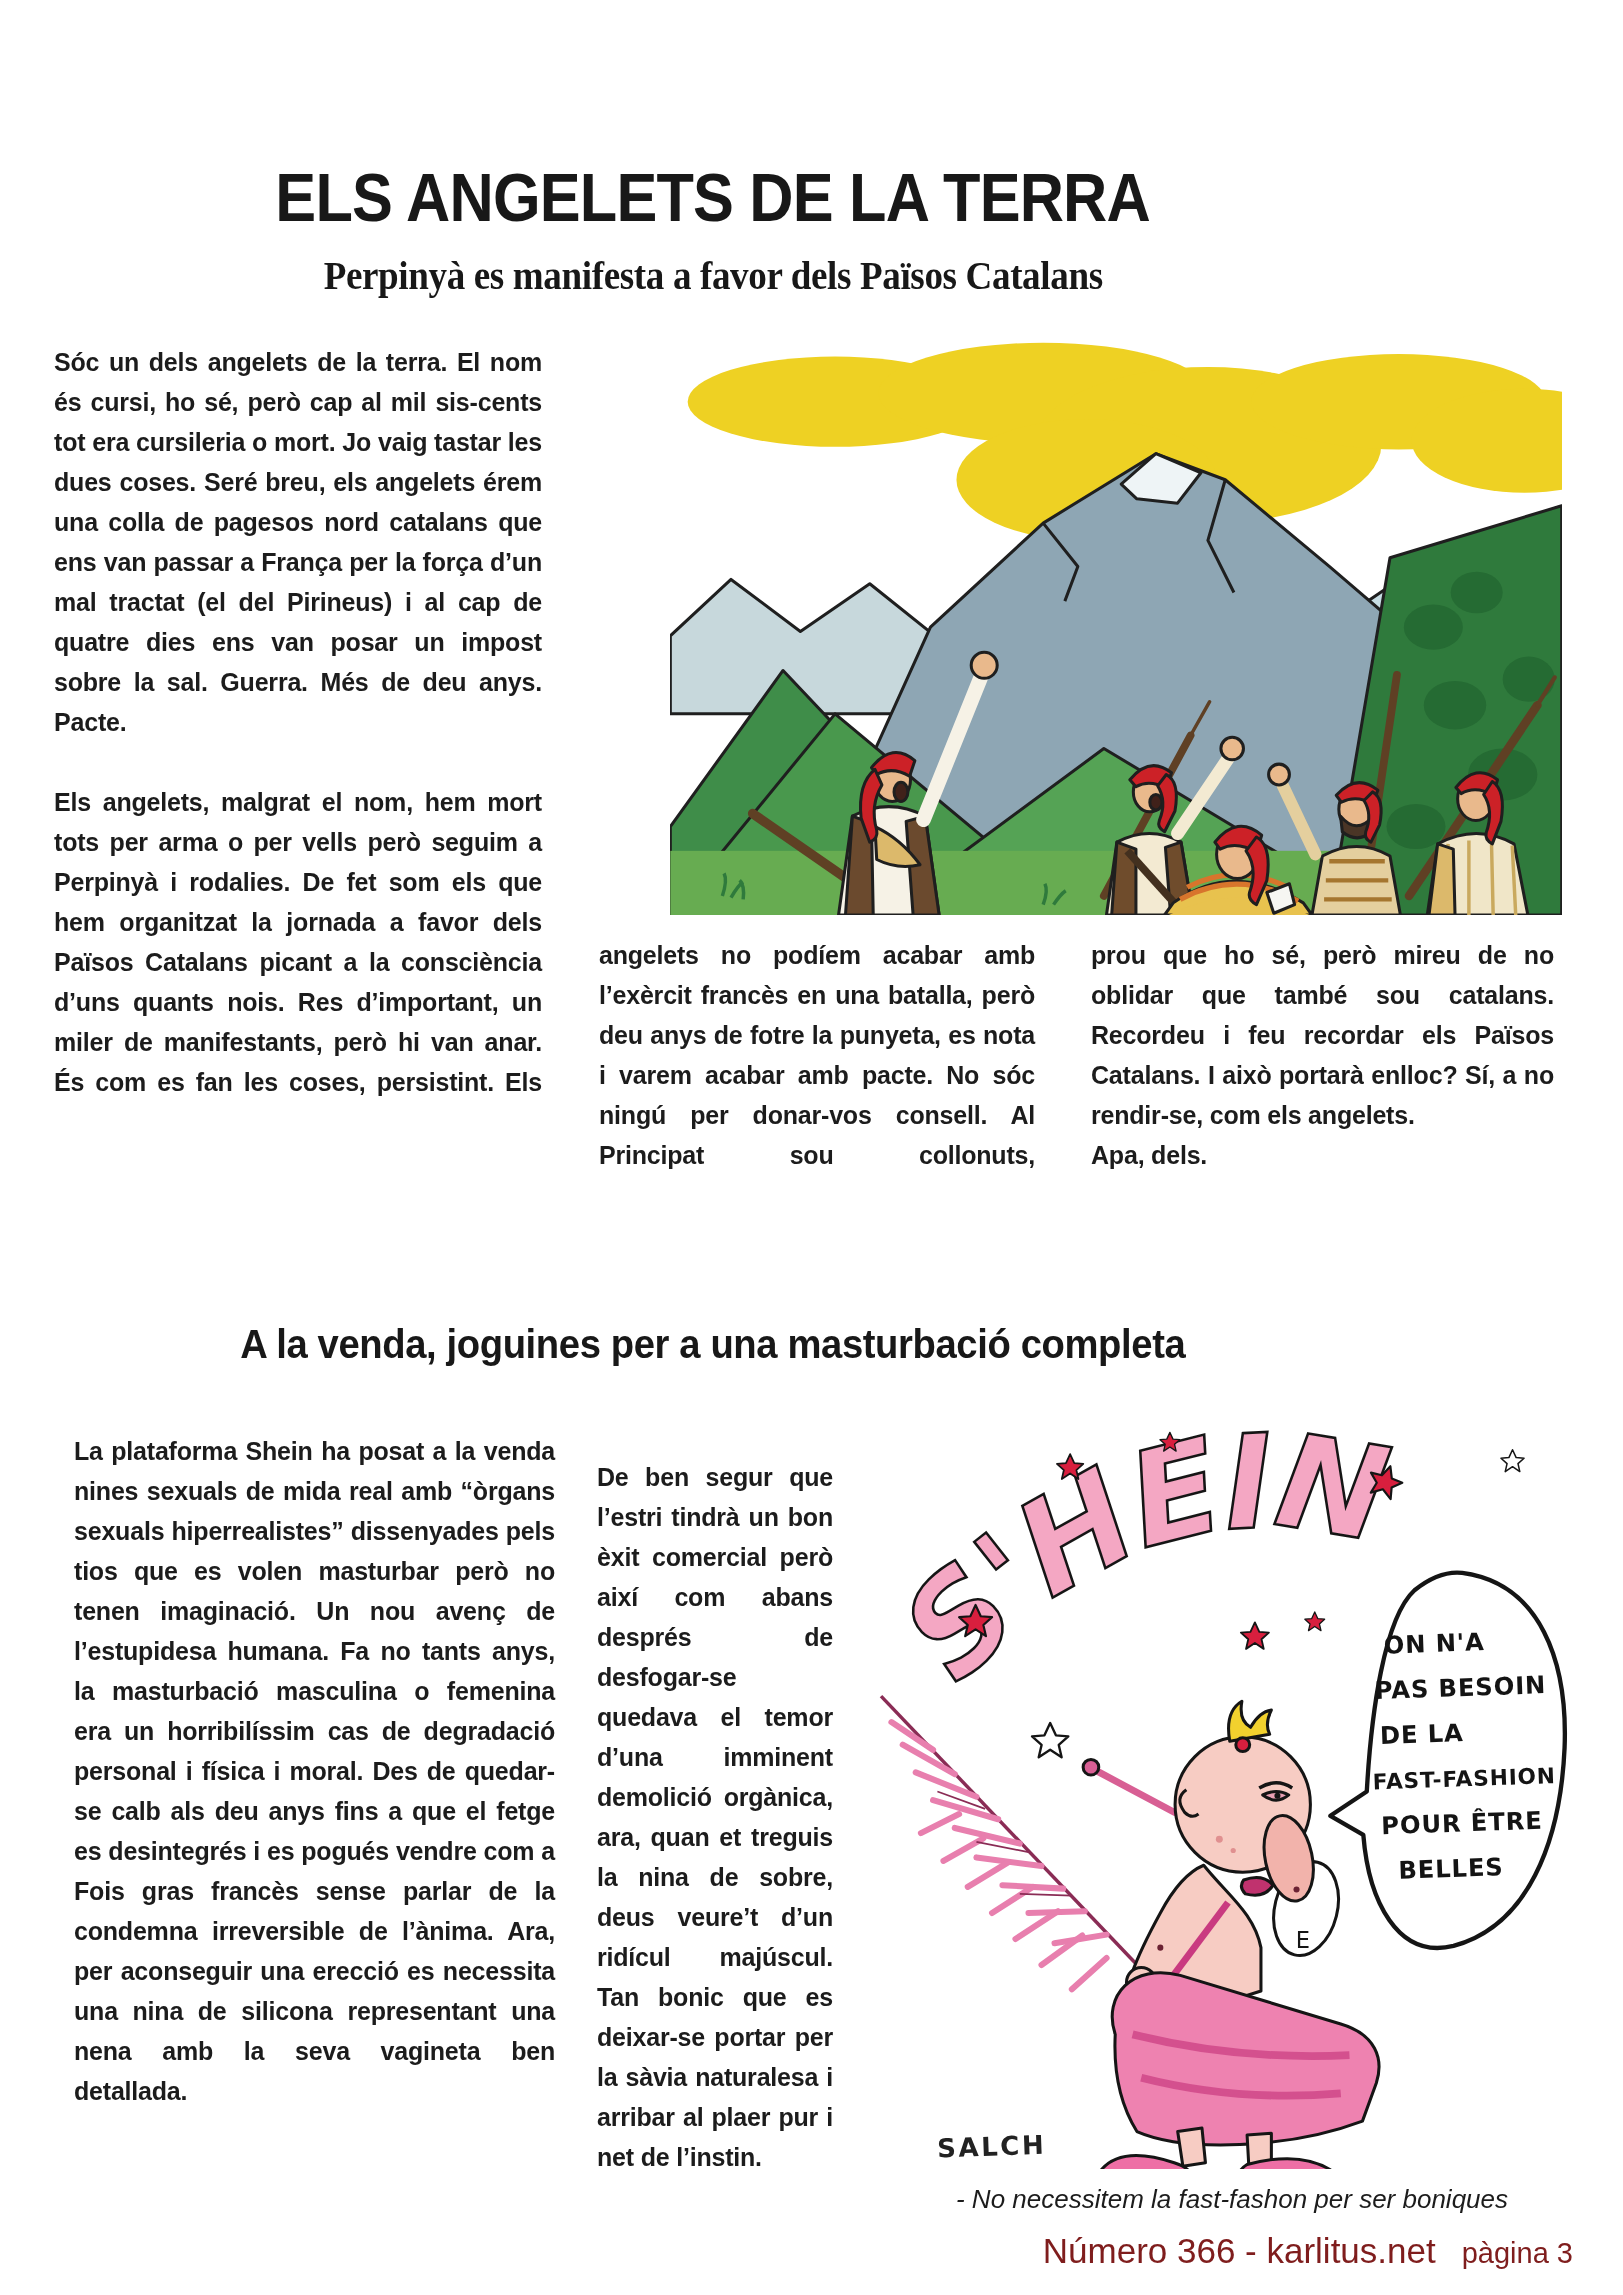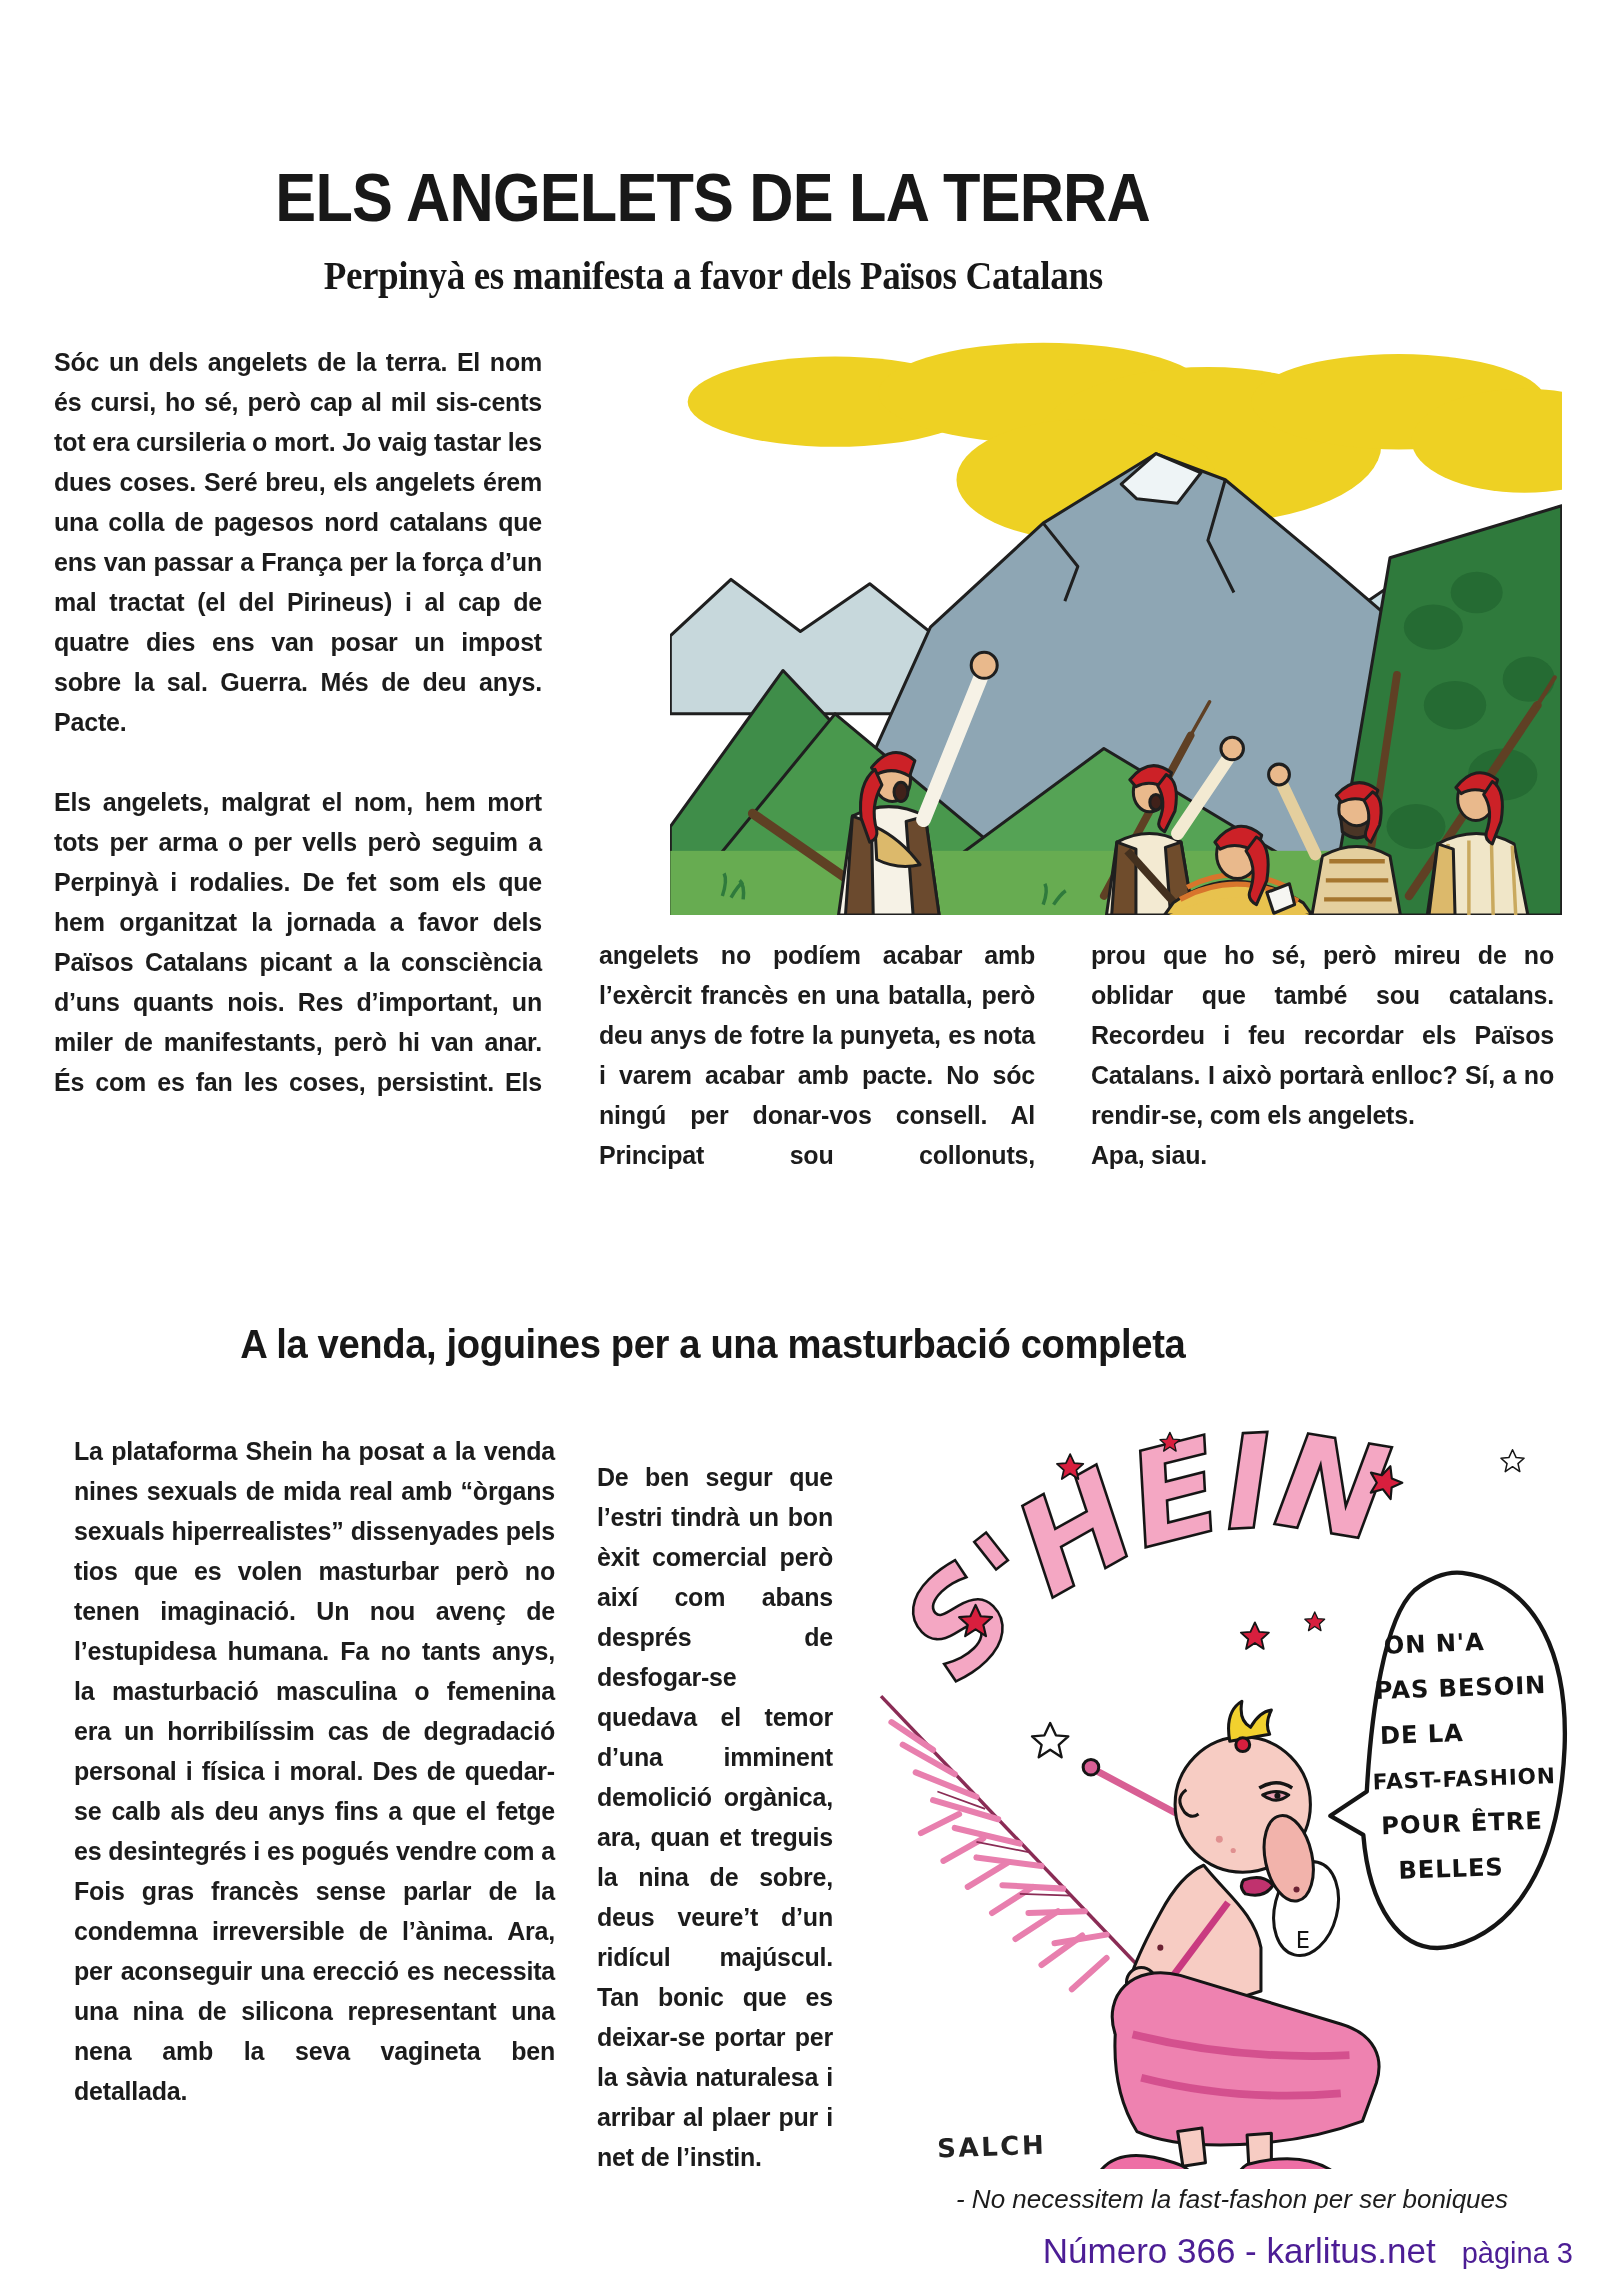--- a/index.html
+++ b/index.html
@@ -11,21 +11,21 @@
   .t2{display:inline-block;white-space:nowrap;font-weight:bold;font-size:40px;line-height:40px;
       letter-spacing:-0.4px;transform-origin:50% 50%;color:#181818;margin:0;}
   .col{position:absolute;text-align:justify;font-size:25px;line-height:40px;letter-spacing:-0.2px;
        color:#1c1c1c;}
   .cont{text-align-last:justify;}
   .col p{margin:0;font-weight:bold;}
   .gap{margin-top:40px !important;}
   .illus{position:absolute;}
   .caption{position:absolute;font-style:italic;font-size:26px;color:#1c1c1c;text-align:center;
            font-family:"Liberation Sans",sans-serif;}
-  .footer{position:absolute;right:50px;top:2231px;white-space:nowrap;text-align:right;color:#4c1d95;}
+  .footer{position:absolute;right:50px;top:2231px;white-space:nowrap;text-align:right;color:#7f1d1d;}
   .footer .issue{font-size:35px;}
   .footer .pnum{font-size:29px;margin-left:26px;}
   svg text{font-family:"DejaVu Sans",sans-serif;}
 </style>
 </head>
 <body>
 
 <div id="page">
 
   <div class="hdr" style="top:163px;">
@@ -151,21 +151,21 @@
       </g>
     </svg>
   </div>
 
   <div class="col cont" style="left:599px;top:935px;width:436px;">
     <p>angelets no podíem acabar amb l’exèrcit francès en una batalla, però deu anys de fotre la punyeta, es nota i varem acabar amb pacte. No sóc ningú per donar-vos consell. Al Principat sou collonuts,</p>
   </div>
 
   <div class="col" style="left:1091px;top:935px;width:463px;">
     <p>prou que ho sé, però mireu de no oblidar que també sou catalans. Recordeu i feu recordar els Països Catalans. I això portarà enlloc? Sí, a no rendir-se, com els angelets.</p>
-    <p style="text-align:left;">Apa, siau.</p>
+    <p style="text-align:left;">Apa, dels.</p>
   </div>
 
   <div class="hdr" style="top:1324px;">
     <h2 class="t2" style="transform: scaleX(0.955198);">A la venda, joguines per a una masturbació completa</h2>
   </div>
 
   <div class="col" style="left:74px;top:1431px;width:481px;">
     <p>La plataforma Shein ha posat a la venda nines sexuals de mida real amb “òrgans sexuals hiperrealistes” dissenyades pels tios que es volen masturbar però no tenen imaginació. Un nou avenç de l’estupidesa humana. Fa no tants anys, la masturbació masculina o femenina era un horribilíssim cas de degradació personal i física i moral. Des de quedar-se calb als deu anys fins a que el fetge es desintegrés i es pogués vendre com a Fois gras francès sense parlar de la condemna irreversible de l’ànima. Ara, per aconseguir una erecció es necessita una nina de silicona representant una nena amb la seva vagineta ben detallada.</p>
   </div>
 

